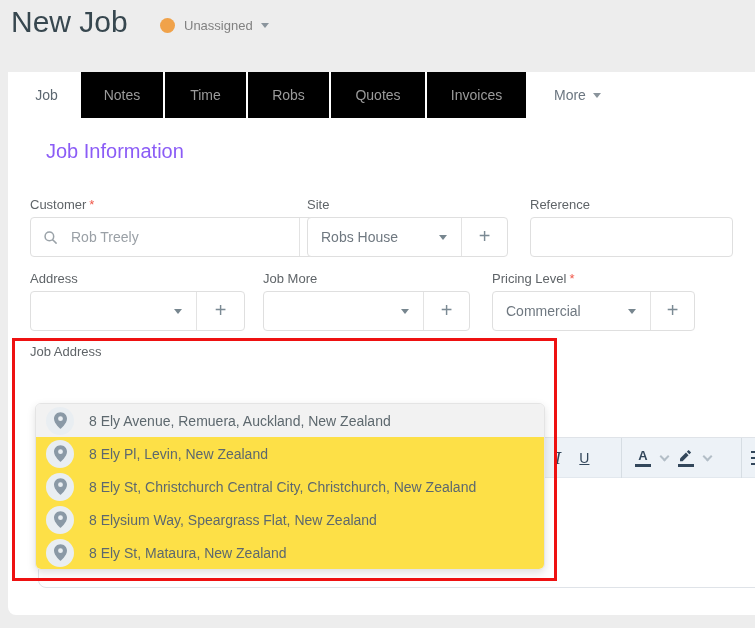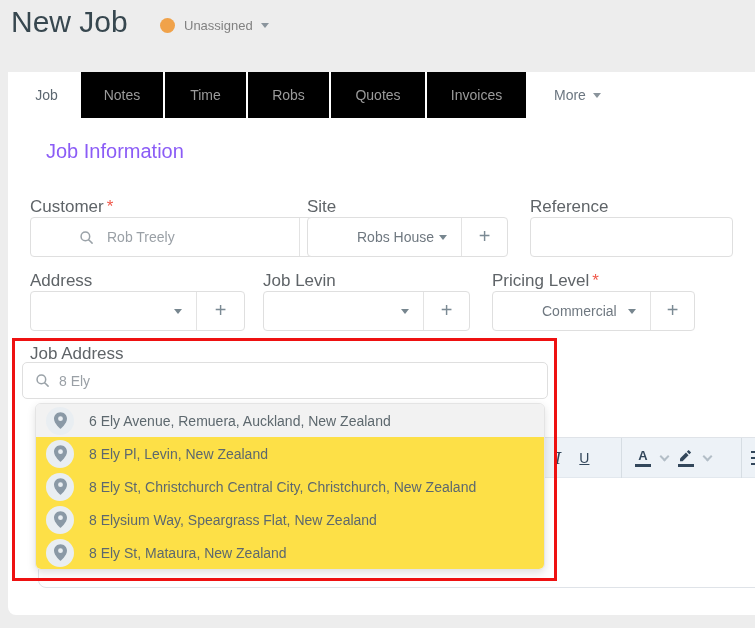--- a/index.html
+++ b/index.html
@@ -22,25 +22,25 @@
   
   .tabs { position:absolute; left:14px; top:72px; height:46px; display:flex; gap:2px; align-items:stretch; }
   .tab { display:flex; align-items:center; justify-content:center; background:#000000;
          font-size:14px; color:#9b9b9b; cursor:pointer; }
   .tab.active { background:#fff; color:#5c6770; }
   .more { display:flex; align-items:center; margin-left:26px; font-size:14px; color:#6b7680; cursor:pointer; }
   .more .tri { margin-left:7px; }
 
   .section-title { position:absolute; left:30px; top:140px; font-size:20px; color:#8b5cf6;margin-left:16px; }
 
-  .flabel { position:absolute; font-size:17px; color:#5f6468; }
+  .flabel { position:absolute; font-size:13px; color:#5f6468; }
   .req { color:#f0584a; margin-left:3px; }
 
   .fbox { position:absolute; height:40px; background:#fff; border:1px solid #dfdfdf;
-          border-radius:4px; display:flex; align-items:center; overflow:hidden;padding-left:36px; }
+          border-radius:4px; display:flex; align-items:center; overflow:hidden; }
   .fbox .txt { font-size:14px; color:#6f7880; margin-left:13px; white-space:nowrap; }
   .fbox .txt.ghost { color:#9aa0a6; }
   .spacer { flex:1; }
   .seg-div { width:1px; align-self:stretch; background:#e3e3e3; }
   .seg { display:flex; align-items:center; justify-content:center; cursor:pointer; }
   .plus { font-size:20px; color:#7b8a94; font-weight:400; margin-top:-2px; }
   .sel-caret { margin-right:14px; border-top-color:#77868f; }
   .mag { margin-left:12px; flex:0 0 auto; }
 
   .addr-input-wrap { position:absolute; left:22px; top:362px; width:526px; height:37px;
@@ -138,21 +138,21 @@
     <span class="seg" style="width:45px; height:40px;">
       <span class="plus">+</span>
     </span>
   </div>
 
   <div class="fbox" style="left:530px; top:217px; width:203px;">
     <span class="txt"></span>
   </div>
 
   <div class="flabel" style="left:30px; top:271px;">Address</div>
-  <div class="flabel" style="left:263px; top:271px;">Job Levin</div>
+  <div class="flabel" style="left:263px; top:271px;">Job More</div>
   <div class="flabel" style="left:492px; top:271px;">
     <span>Pricing Level</span><span class="req">*</span>
   </div>
 
   <div class="fbox" style="left:30px; top:291px; width:215px;">
     <span class="seg" style="flex:1; height:40px; justify-content:flex-start;">
       <span class="txt"></span>
       <span class="spacer"></span>
       <span class="tri sel-caret"></span>
     </span>
@@ -217,36 +217,29 @@
         <span class="tb-btn align-icon">
             <div></div>
             <div></div>
             <div></div>
           </span>
       </div>
     </div>
   </div>
 
   <div class="flabel" style="left:30px; top:344px; z-index:20;">Job Address</div>
-  <div class="addr-input-wrap" style="z-index:20;">
-    <svg class="mag" width="15" height="15" viewBox="0 0 16 16">
-        <circle cx="6.8" cy="6.8" r="4.6" fill="none" stroke="#9aa2a8" stroke-width="1.6"></circle>
-        <line x1="10.3" y1="10.3" x2="14" y2="14" stroke="#9aa2a8" stroke-width="1.6" stroke-linecap="round"></line>
-      </svg>
-    <input type="text" value="8 Ely" style="">
-  </div>
 
   <div class="dropdown" style="z-index:30;">
     <div class="sug-row active">
       <span class="pin-circle">
           <svg width="13" height="17" viewBox="0 0 14 18">
             <path fill-rule="evenodd" d="M7 0 C3.1 0 0 3.1 0 7 c0 5.2 7 11 7 11 s7 -5.8 7 -11 C14 3.1 10.9 0 7 0 Z M7 9.6 A2.6 2.6 0 1 1 7 4.4 A2.6 2.6 0 0 1 7 9.6 Z" fill="#8a99a6"></path>
           </svg>
         </span>
-      <span class="sug-text">6 Ely Avenue, Remuera, Auckland, New Zealand</span>
+      <span class="sug-text">8 Ely Avenue, Remuera, Auckland, New Zealand</span>
     </div>
     <div class="sug-row">
       <span class="pin-circle">
           <svg width="13" height="17" viewBox="0 0 14 18">
             <path fill-rule="evenodd" d="M7 0 C3.1 0 0 3.1 0 7 c0 5.2 7 11 7 11 s7 -5.8 7 -11 C14 3.1 10.9 0 7 0 Z M7 9.6 A2.6 2.6 0 1 1 7 4.4 A2.6 2.6 0 0 1 7 9.6 Z" fill="#8a99a6"></path>
           </svg>
         </span>
       <span class="sug-text">8 Ely Pl, Levin, New Zealand</span>
     </div>
     <div class="sug-row">

